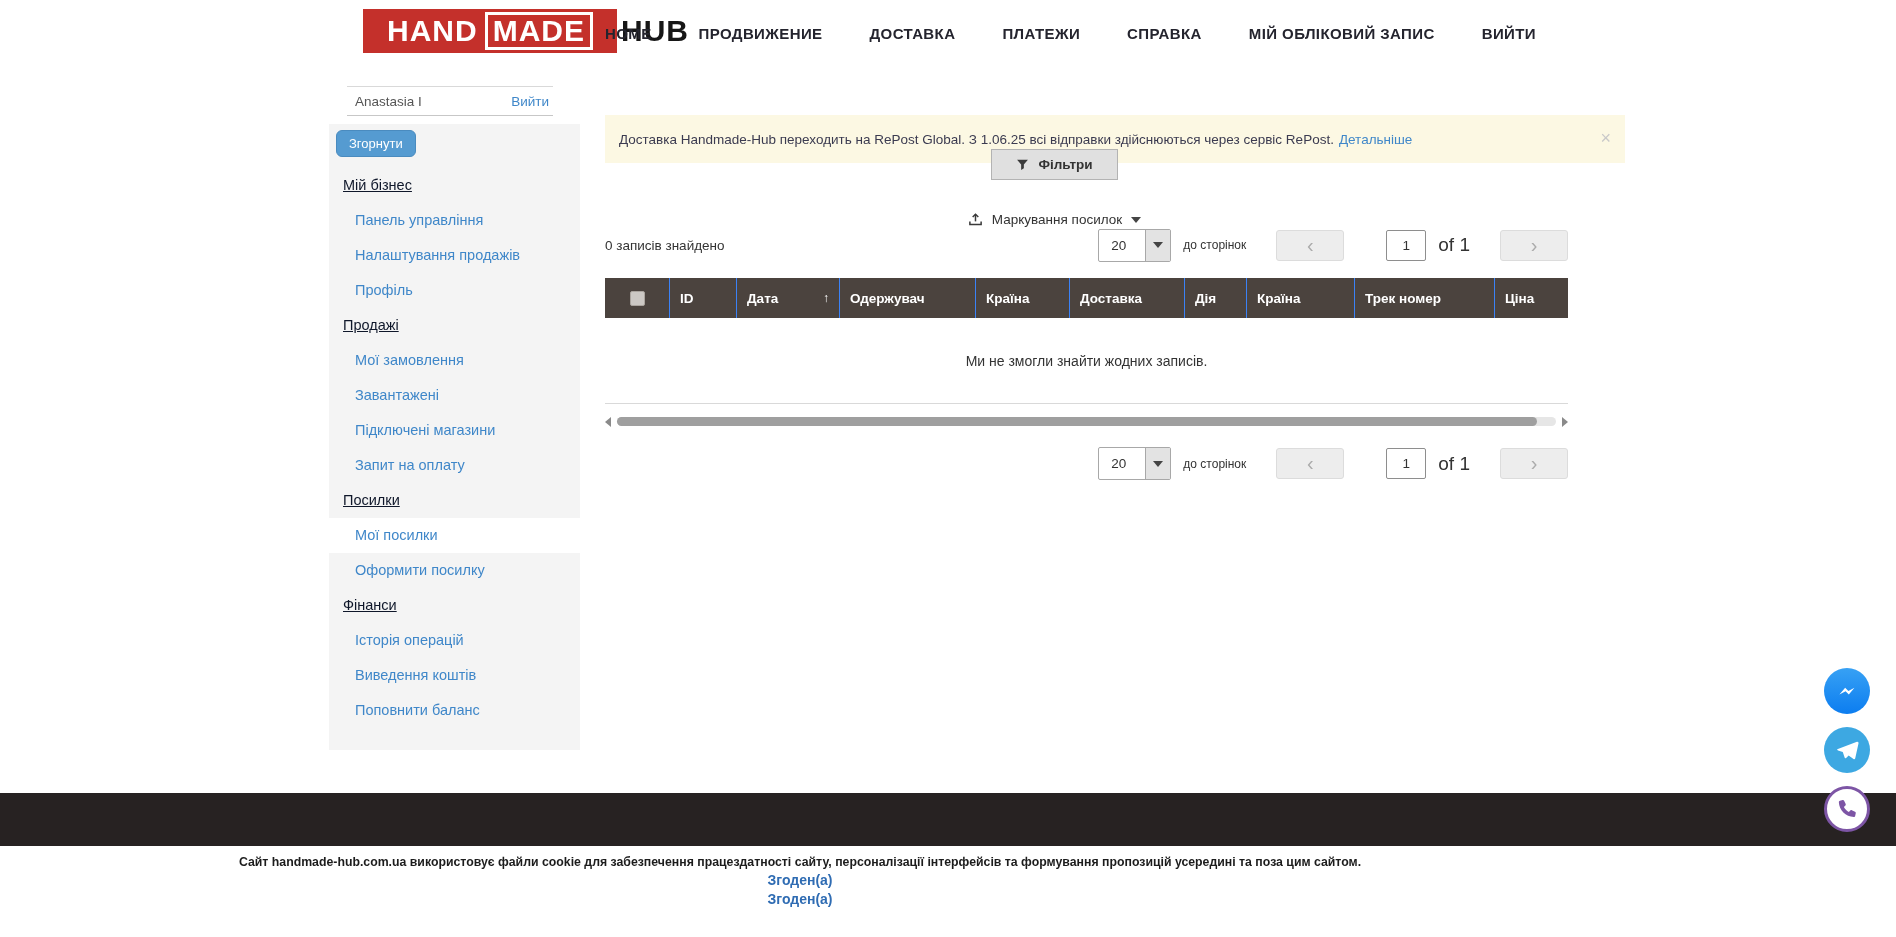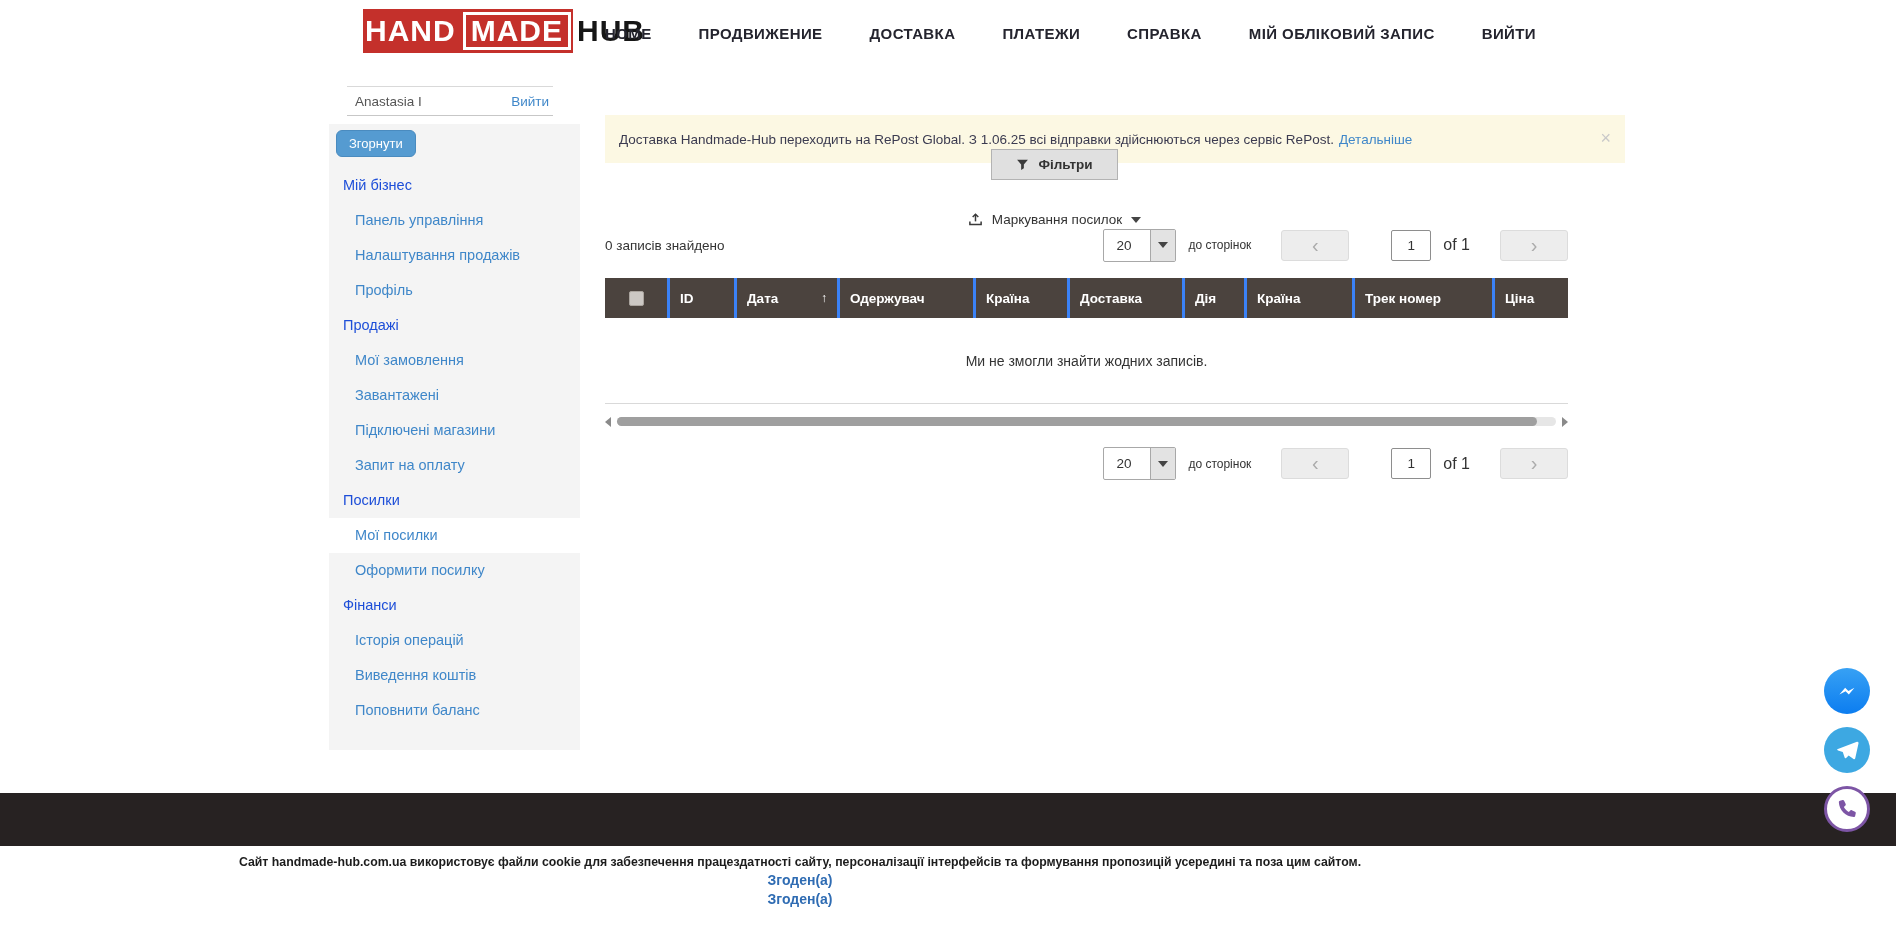--- a/index.html
+++ b/index.html
@@ -9,41 +9,41 @@
     background: #fff;
     font-family: "Liberation Sans", sans-serif;
     overflow: hidden;
     color: #333;
   }
   a { text-decoration: none; cursor: pointer; }
 
   
   .header { position:absolute; left:0; top:0; width:1896px; height:66px; background:#fff; }
   .logo { position:absolute; left:363px; top:9px; display:flex; align-items:stretch; font-weight:700; font-stretch:condensed; letter-spacing:1px; }
-  .logo-red { background:#c4302b; color:#fff; display:flex; align-items:center; gap:7px; padding:3px 2px; font-size:30px; }
+  .logo-red { background:#c4302b; color:#fff; display:flex; align-items:center; gap:7px; padding:3px 24px; font-size:30px; }
   .logo-made { border:3px solid #fff; padding:0 5px; line-height:1.05; }
   .logo-hub { color:#161616; font-size:30px; display:flex; align-items:center; padding-left:4px; }
   .topnav { position:absolute; right:360px; top:0; height:66px; display:flex; align-items:center; gap:47px; }
   .topnav a { color:#24242e; font-size:15px; font-weight:700; font-stretch:condensed; letter-spacing:.4px; white-space:nowrap; }
 
   
   .userbox { position:absolute; left:347px; top:86px; width:206px; height:30px;
     border-top:1px solid #d9d9d9; border-bottom:1px solid #c7c7c7;
     display:flex; align-items:center; justify-content:space-between; padding:0 4px 0 8px; }
   .userbox .username { color:#555; font-size:13.5px; }
   .userbox .logout { color:#3f87c9; font-size:13.5px; }
 
   
   .sidebar { position:absolute; left:329px; top:124px; width:251px; height:626px; background:#f4f4f4; }
   .collapse-btn { position:absolute; left:7px; top:6px; background:#559bd1; border:1px solid #4a8bbf;
     color:#fff; font-size:13px; padding:5px 12px; border-radius:6px; cursor:pointer;
     font-family:"Liberation Sans", sans-serif; }
   .menu { position:absolute; left:0; top:44px; width:100%; }
   .menu .row { height:35px; line-height:35px; font-size:14.5px; display:block; white-space:nowrap; }
-  .menu .sec { color:#1d4ed8; padding-left:14px; }
+  .menu .sec { color:#0f172a; padding-left:14px;text-decoration:underline; }
   .menu .item { color:#3f87c9; padding-left:26px; }
   .menu .item.active { background:#fff; }
 
   
   .banner { position:absolute; left:605px; top:115px; width:1020px; height:48px; background:#fcf8e3;
     display:flex; align-items:center; padding:0 40px 0 14px; font-size:13.5px; color:#3b3b50; }
   .banner a { color:#3f87c9; margin-left:5px; }
   .banner .close { position:absolute; right:14px; top:14px; color:#c9c9c9; font-size:18px; line-height:18px; cursor:pointer; }
 
   .toolbar { position:absolute; left:573px; top:170px; width:963px; height:36px;
@@ -60,27 +60,27 @@
   .pager { display:flex; align-items:center; margin-left:auto; }
   .selectbox { width:73px; height:33px; border:1px solid #a8a8a8; border-radius:2px; background:#fff; display:flex; overflow:hidden; cursor:pointer; }
   .selectbox .val { flex:1; font-size:13.5px; line-height:31px; padding-left:12px; color:#333; }
   .selectbox .caret-cell { width:25px; background:#e3e3e3; border-left:1px solid #a8a8a8; display:flex; align-items:center; justify-content:center; }
   .pp-label { font-size:12px; color:#333; margin:0 30px 0 12px; }
   .nav-btn { width:68px; height:31px; background:#ededed; border:1px solid #dcdcdc; border-radius:3px;
     color:#ababab; font-size:20px; line-height:27px; text-align:center; cursor:pointer;
     font-family:"Liberation Sans", sans-serif; }
   .page-input { width:40px; height:31px; border:1px solid #8e8e8e; border-radius:2px; text-align:center;
     font-size:13.5px; color:#333; margin-left:42px; font-family:"Liberation Sans", sans-serif; }
-  .of-label { font-size:16px; color:#333; margin:0 30px 0 12px; }
+  .of-label { font-size:19px; color:#333; margin:0 30px 0 12px; }
 
   
   .table { position:absolute; left:605px; top:278px; width:963px; }
   .thead { display:flex; background:#4b433e; height:40px; }
   .th { color:#fff; font-size:13.5px; font-weight:700; padding:0 10px; display:flex; align-items:center;
-    border-right:3px solid #3b82f6; cursor:pointer; position:relative; }
+    border-right:1px solid #3b82f6; cursor:pointer; position:relative; }
   .th:last-child { border-right:none; }
   .cb-cell { width:65px; justify-content:center; }
   .checkbox { width:15px; height:15px; background:#ccc8c4; border:1px solid #aaa49e; border-radius:2px; cursor:pointer; }
   .sort-arrow { position:absolute; right:10px; font-size:12px; font-weight:400; }
   .tbody-empty { height:86px; border-bottom:1px solid #d9d9d9; display:flex; align-items:center; justify-content:center;
     font-size:14px; color:#333; background:#fff; }
 
   
   .hscroll { position:absolute; left:605px; top:415px; width:963px; height:13px; display:flex; align-items:center; }
   .sb-arrow { width:0; height:0; cursor:pointer; }

